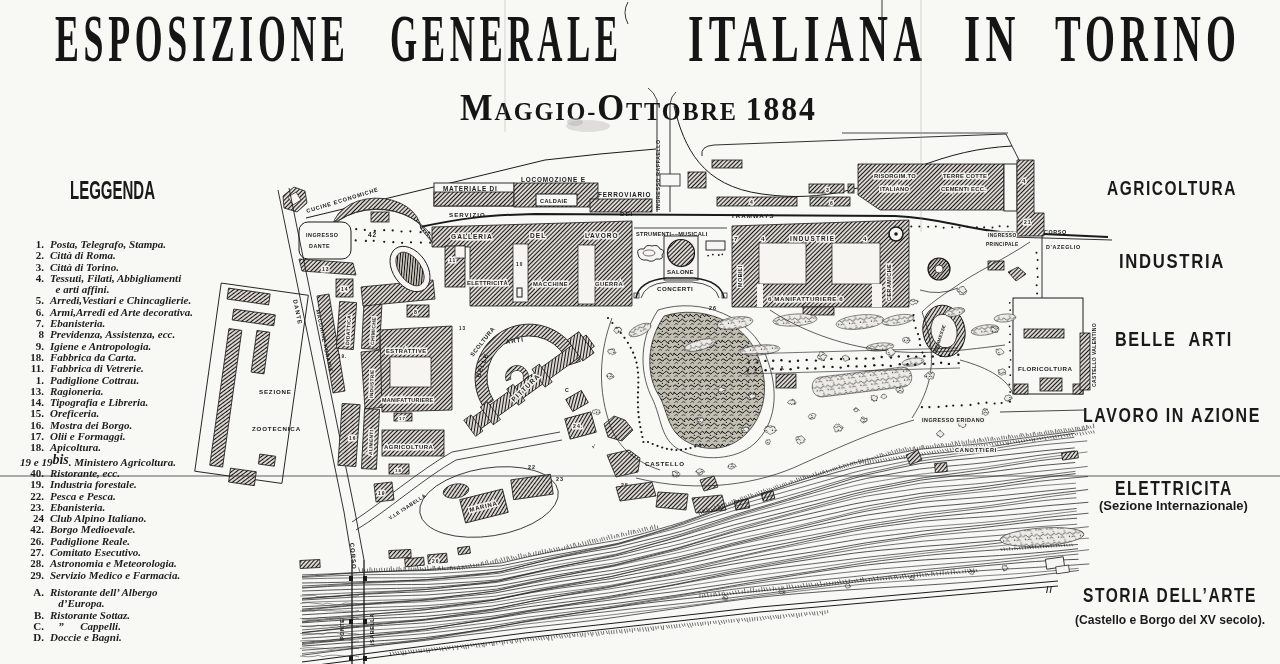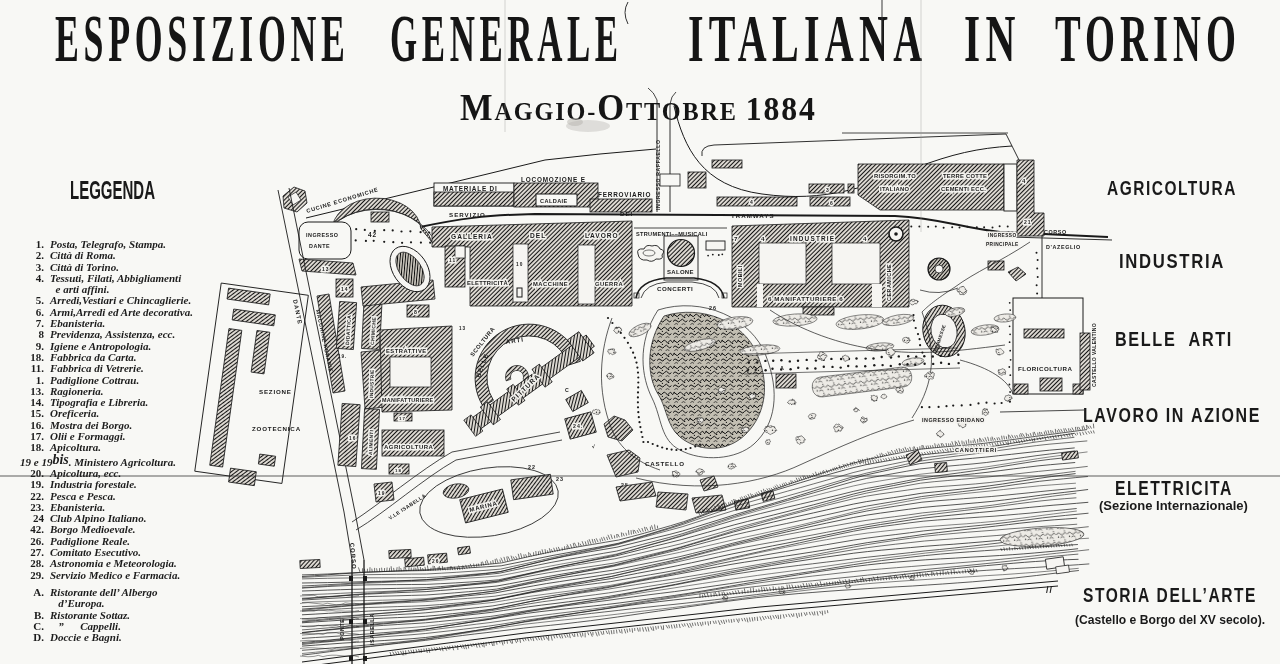--- a/index.html
+++ b/index.html
@@ -100,22 +100,22 @@
       <span class="lt">Olii e Formaggi.</span>
     </div>
 <div class="li">
       <span class="ln">18.</span>
       <span class="lt">Apicoltura.</span>
     </div>
 <div class="li">
       <span class="lt" style="padding-left:6px">19 e 19<span style="font-size:14px;vertical-align:2px">bis</span>. Ministero Agricoltura.</span>
     </div>
 <div class="li">
-      <span class="ln">20.</span>
-      <span class="lt">Apicoltura, ecc.</span>
+      <span class="ln">40.</span>
+      <span class="lt">Ristorante, ecc.</span>
     </div>
 <div class="li">
       <span class="ln">19.</span>
       <span class="lt">Industria forestale.</span>
     </div>
 <div class="li">
       <span class="ln">22.</span>
       <span class="lt">Pesca e Pesca.</span>
     </div>
 <div class="li">

